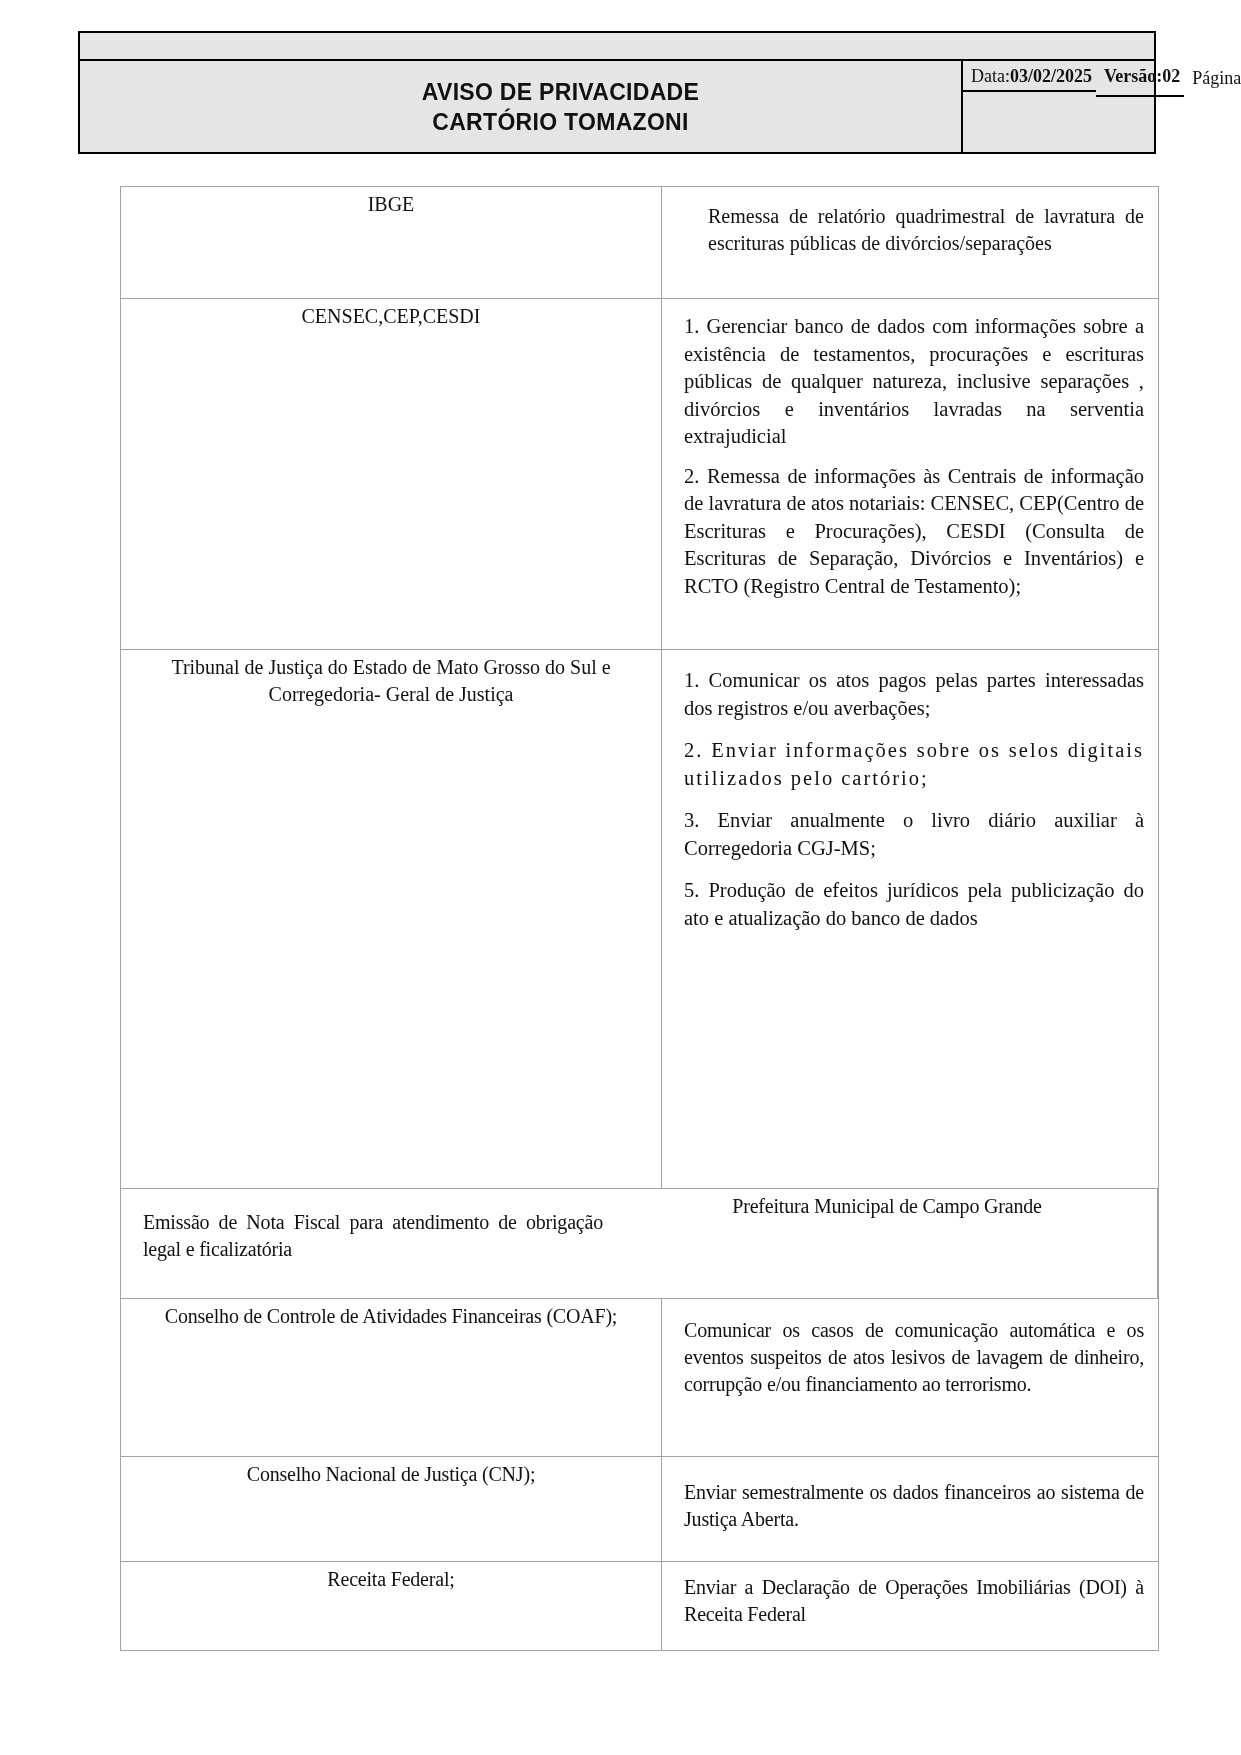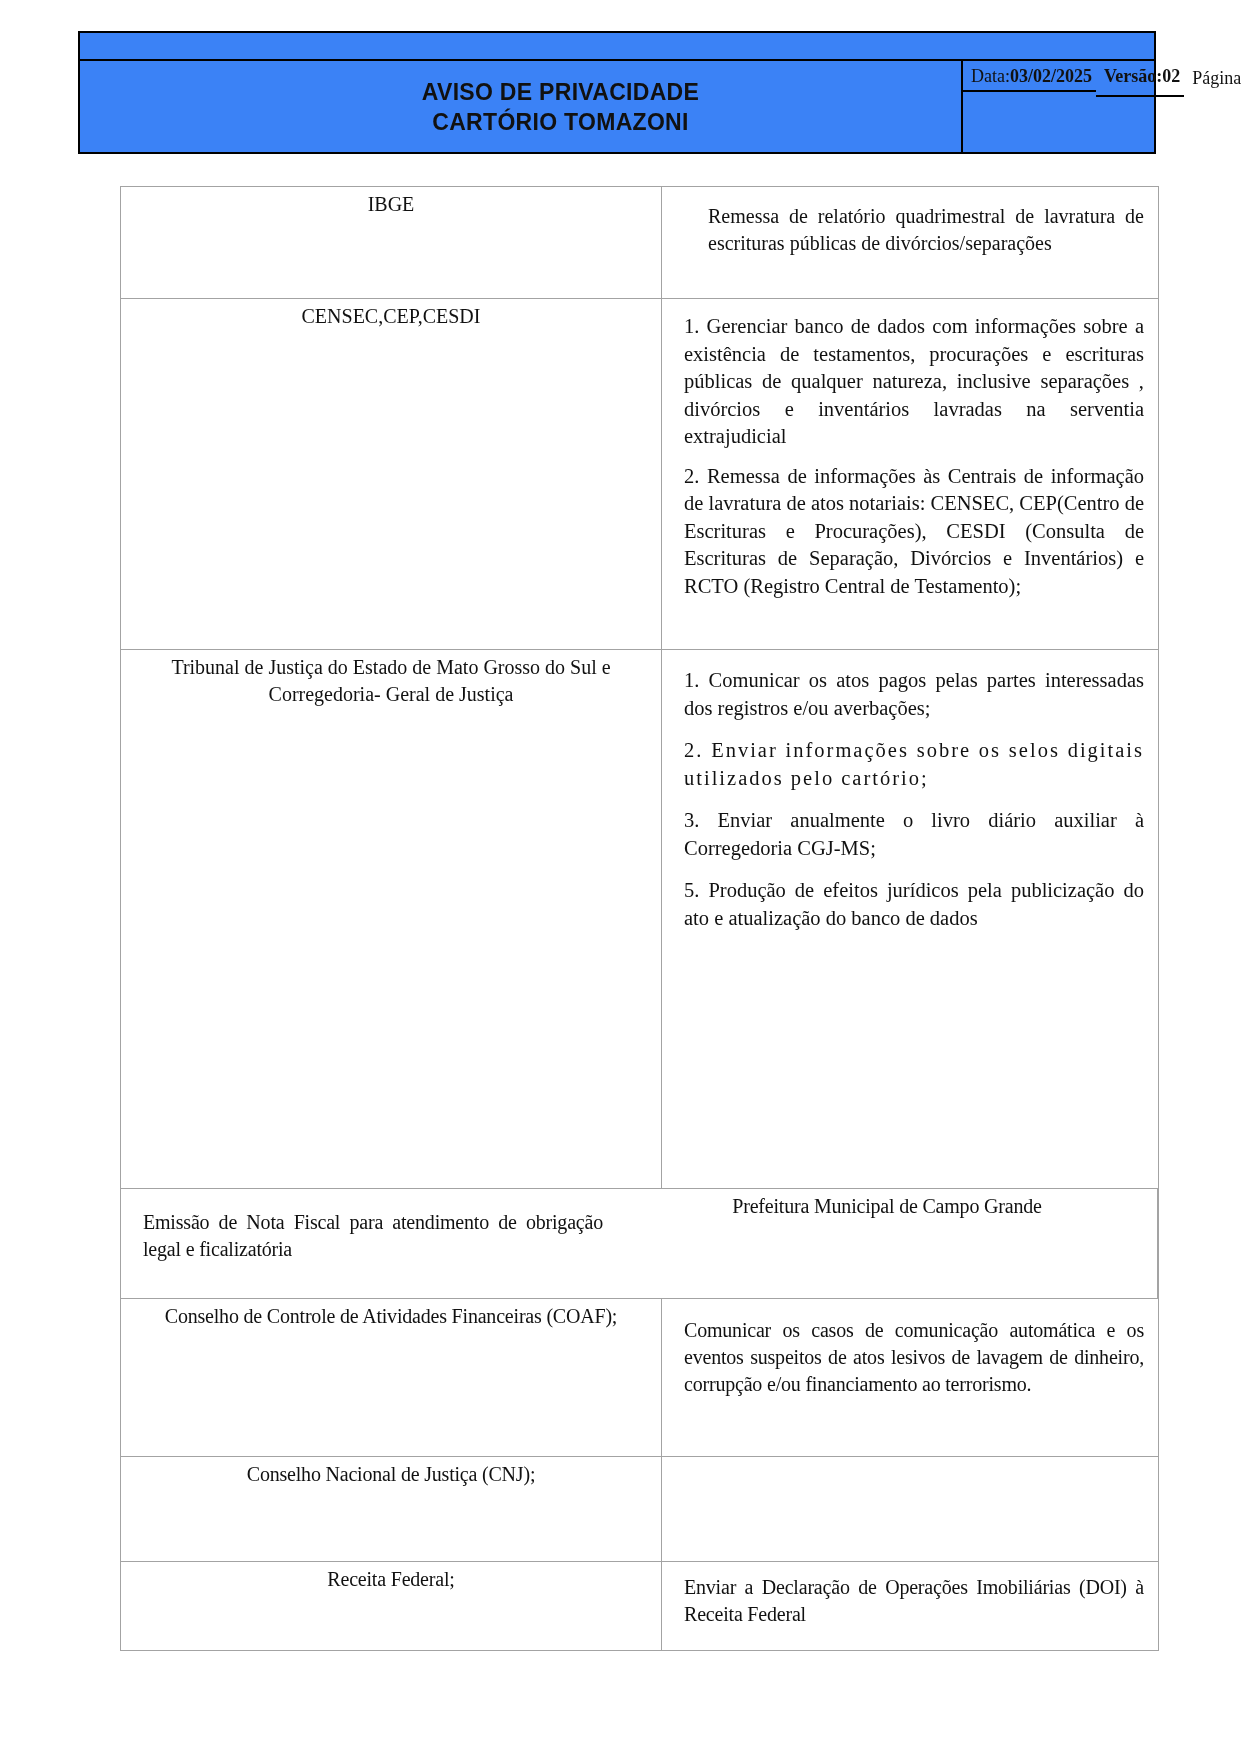--- a/index.html
+++ b/index.html
@@ -8,21 +8,21 @@
     background:#ffffff;
     position:relative;
     font-family:"Liberation Serif", serif;
     color:#111;
     overflow:hidden;
   }
 
   
   .hdr{
     position:absolute;left:78px;top:31px;width:1078px;height:123px;
-    border:2px solid #000;box-sizing:border-box;background:#3b82f6;
+    border:2px solid #000;box-sizing:border-box;background:#e5e5e5;
   }
   .hdr-top{height:28px;border-bottom:2px solid #000;box-sizing:border-box;}
   .hdr-main{display:flex;height:91px;}
   .hdr-title{
     flex:1;display:flex;flex-direction:column;justify-content:center;align-items:center;
     padding-left:80px;box-sizing:border-box;
     font-family:"Liberation Sans", sans-serif;font-weight:bold;
     font-size:23px;line-height:30px;letter-spacing:.3px;text-align:center;
   }
   .hdr-meta{
@@ -142,20 +142,23 @@
     </div>
     <div class="cell right tight">
       <p>Comunicar os casos de comunicação automática e os eventos suspeitos de atos lesivos de lavagem de dinheiro, corrupção e/ou financiamento ao terrorismo.</p>
     </div>
   </div>
 
   <div class="trow r6">
     <div class="cell left tight">
       <span class="entity">Conselho Nacional de Justiça (CNJ);</span>
     </div>
+    <div class="cell right tight">
+      <p>Enviar semestralmente os dados financeiros ao sistema de Justiça Aberta.</p>
+    </div>
   </div>
 
   <div class="trow r7">
     <div class="cell left tight">
       <span class="entity">Receita Federal;</span>
     </div>
     <div class="cell right tight">
       <p>Enviar a Declaração de Operações Imobiliárias (DOI) à Receita Federal</p>
     </div>
   </div>

